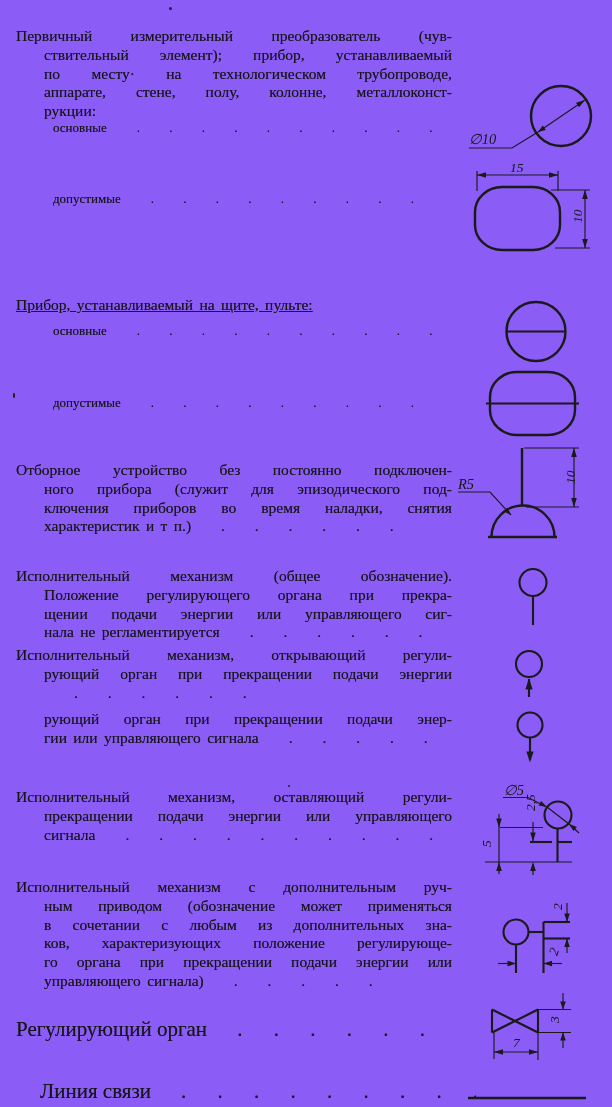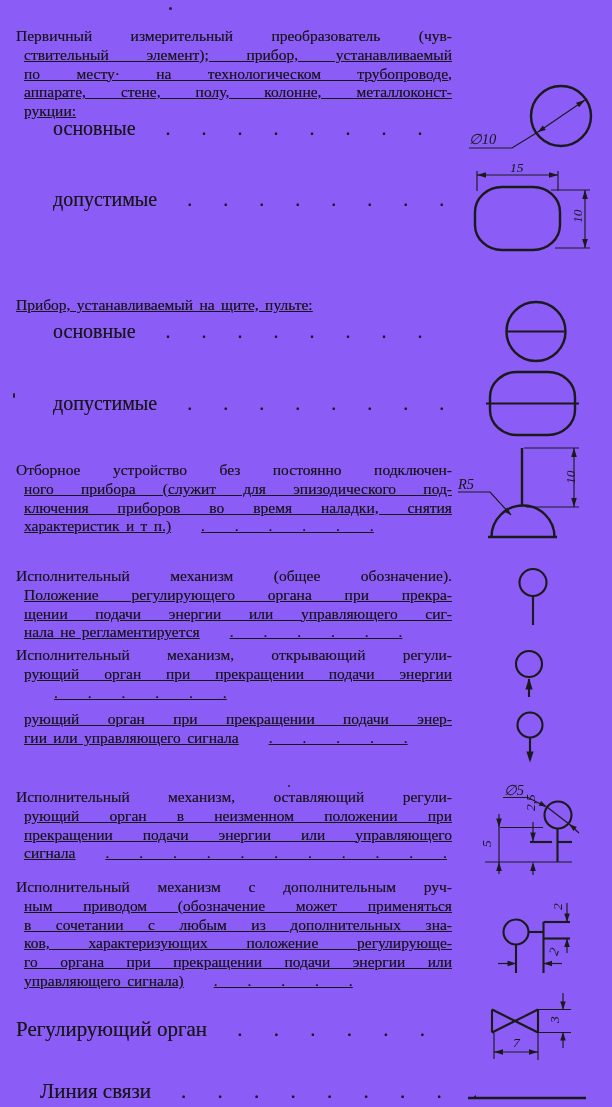--- a/index.html
+++ b/index.html
@@ -2,25 +2,25 @@
 <html><head>
 <meta charset="utf-8">
 <style>
   html,body{margin:0;padding:0;background:#ffffff;}
   .page{position:relative;width:612px;height:1107px;background:#8b5cf6;overflow:hidden;
         font-family:"Liberation Serif",serif;color:#161616;}
   .para{position:absolute;left:16px;width:436px;font-size:15.5px;line-height:18.8px;
         word-spacing:2.5px;text-shadow:0 0 .5px rgba(0,0,0,.5);}
   .para .ln{text-align:justify;}
   .para .ln.j{text-align-last:justify;}
-  .para .ln.ind{margin-left:8px;text-decoration:underline;}
+  .para .ln.ind{margin-left:28px;}
   .para .ln.plain{text-align:left;text-align-last:auto;}
   .row{display:flex;align-items:baseline;text-align:left;text-align-last:auto;}
   .item{position:absolute;left:16px;width:436px;box-sizing:border-box;padding-left:37px;
-        display:flex;align-items:baseline;font-size:20px;line-height:18.8px;
+        display:flex;align-items:baseline;font-size:13px;line-height:18.8px;
         text-shadow:0 0 .5px rgba(0,0,0,.5);}
   .entry-line{position:absolute;left:16px;width:436px;display:flex;align-items:baseline;
         font-size:21px;line-height:18.8px;text-shadow:0 0 .5px rgba(0,0,0,.5);}
   .lbl{white-space:nowrap;}
   .dots{flex:1 1 auto;white-space:nowrap;overflow:hidden;word-spacing:26px;
         padding-left:30px;}
   svg.draw{position:absolute;overflow:visible;}
   .s {fill:none;stroke:#1a1a1a;stroke-width:2.4;}
   .s2{fill:none;stroke:#1a1a1a;stroke-width:2.1;}
   .d {fill:none;stroke:#1a1a1a;stroke-width:1.15;}
@@ -97,21 +97,20 @@
   <div class="para" style="top:710px;">
     <div class="ln j ind">рующий орган при прекращении подачи энер-</div>
     <div class="ln row ind">
       <span class="lbl">гии или управляющего сигнала</span>
       <span class="dots">. . . . .</span>
     </div>
   </div>
 
   <div class="para" style="top:788px;">
     <div class="ln j">Исполнительный механизм, оставляющий регули-</div>
-    <div class="ln j ind">рующий орган в неизменном положении при</div>
     <div class="ln j ind">прекращении подачи энергии или управляющего</div>
     <div class="ln row ind">
       <span class="lbl">сигнала</span>
       <span class="dots">. . . . . . . . . . .</span>
     </div>
   </div>
 
   <div class="para" style="top:878px;">
     <div class="ln j">Исполнительный механизм с дополнительным руч-</div>
     <div class="ln j ind">ным приводом (обозначение может применяться</div>

